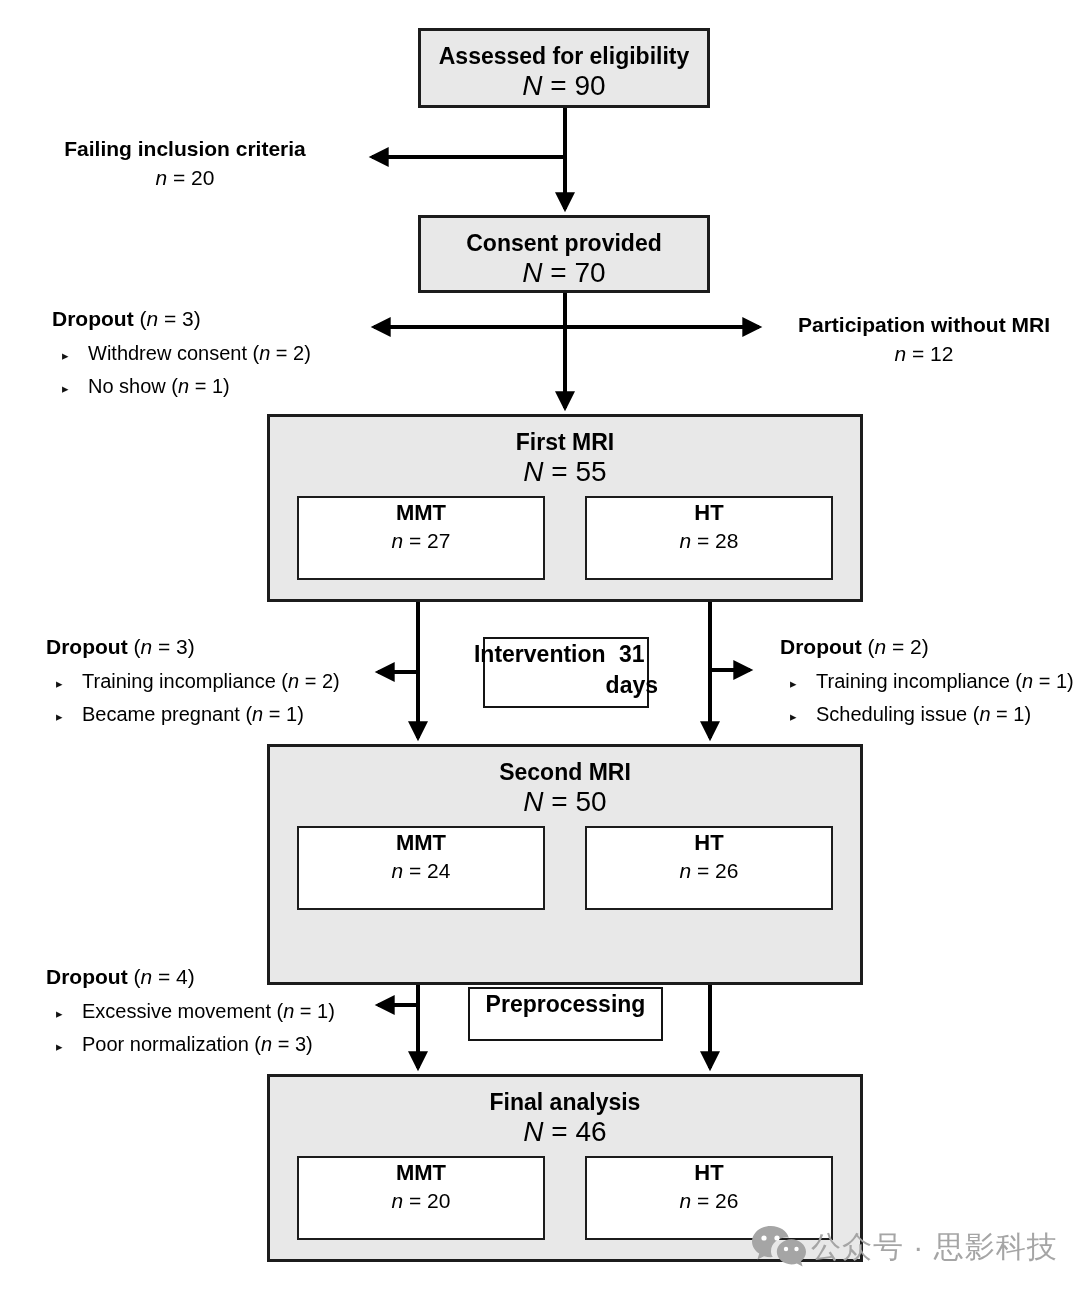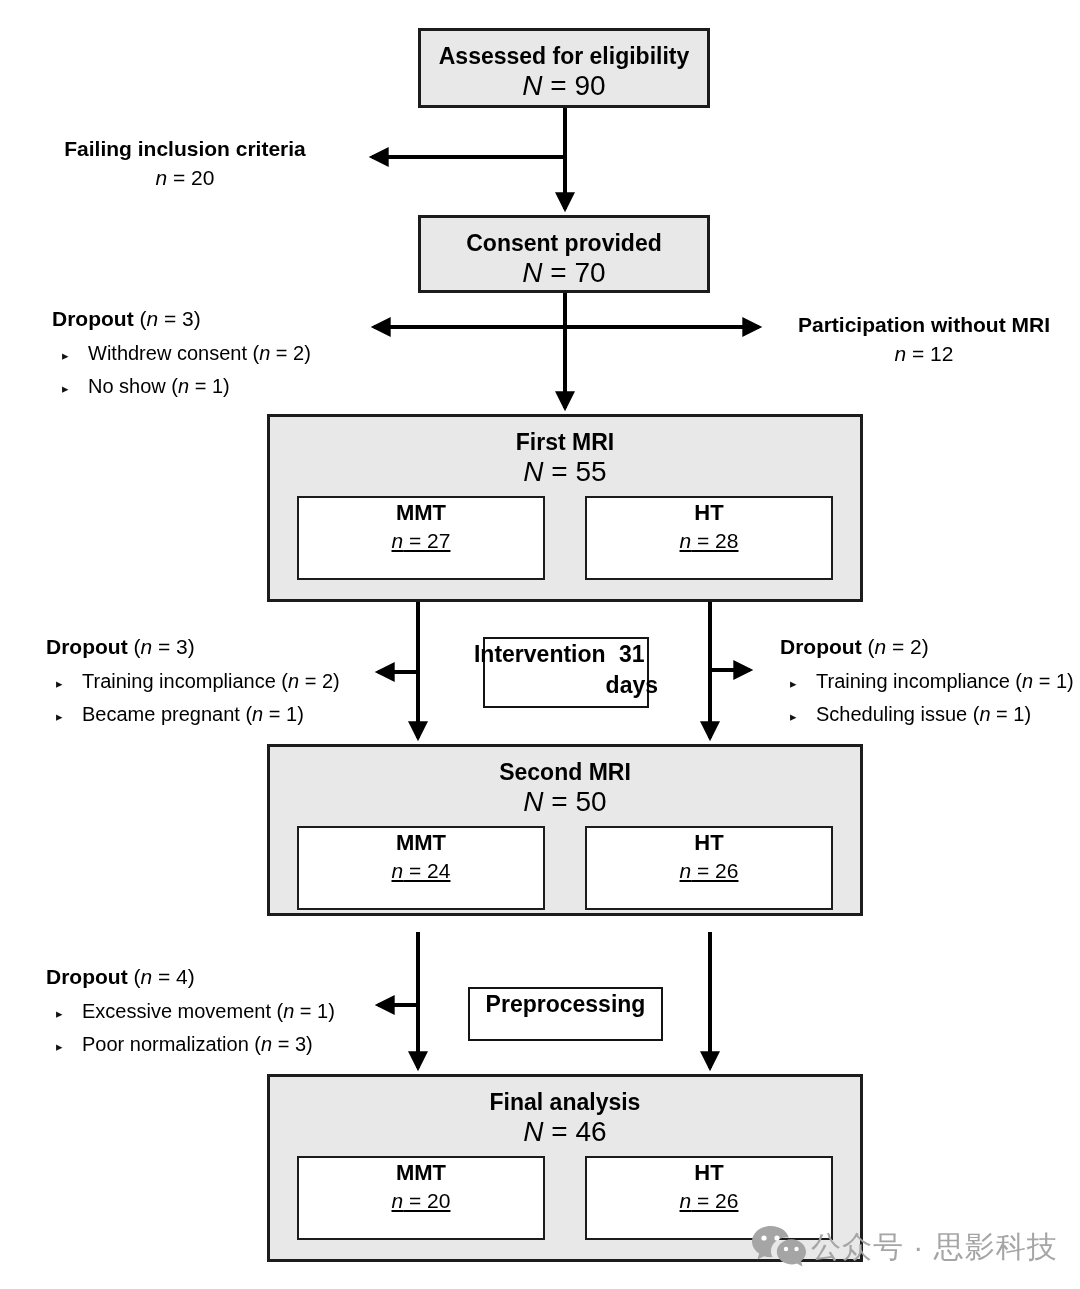--- a/index.html
+++ b/index.html
@@ -16,21 +16,21 @@
   }
   .wbox {
     position:absolute; background:#ffffff; border:2.5px solid #1c1c1c;
     text-align:center; top:79px; width:248px; height:84px;
   }
   .wbox.l { left:27px; }
   .wbox.r { right:27px; }
   .bt  { font-weight:bold; font-size:23px; line-height:30px; margin-top:10px; }
   .bn  { font-size:28px; line-height:29px; }
   .bt2 { font-weight:bold; font-size:22px; line-height:29px; }
-  .bn2 { font-size:21px; line-height:28px;text-decoration:underline; }
+  .bn2 { font-size:21px; line-height:28px; }
   .smallbox {
     position:absolute; background:#ffffff; border:2.5px solid #141414;
     text-align:center; z-index:2; font-weight:bold; font-size:23px; line-height:31px;
     display:flex; flex-direction:row; justify-content:center;
   }
   .note { position:absolute; z-index:2; }
   .note.center { text-align:center; }
   .nt { font-weight:bold; font-size:21px; line-height:29px; }
   .nn { font-size:21px; line-height:29px; }
   .nh { font-size:21px; line-height:29px; margin-bottom:5px; }
@@ -140,21 +140,21 @@
     <div class="li">
         <span class="blt">▸</span>
         <span class="lit"><span>Training incompliance (</span><i>n</i><span> = 1)</span></span>
       </div>
     <div class="li">
         <span class="blt">▸</span>
         <span class="lit"><span>Scheduling issue (</span><i>n</i><span> = 1)</span></span>
       </div>
   </div>
 
-  <div class="gbox" style="left:267px;top:744px;width:596px;height:172px">
+  <div class="gbox" style="left:267px;top:744px;width:596px;height:241px">
     <div class="bt">Second MRI</div>
     <div class="bn"><i>N</i><span> = 50</span></div>
     <div class="wbox l">
       <div class="bt2">MMT</div>
       <div class="bn2"><i>n</i><span> = 24</span></div>
     </div>
     <div class="wbox r">
       <div class="bt2">HT</div>
       <div class="bn2"><i>n</i><span> = 26</span></div>
     </div>

